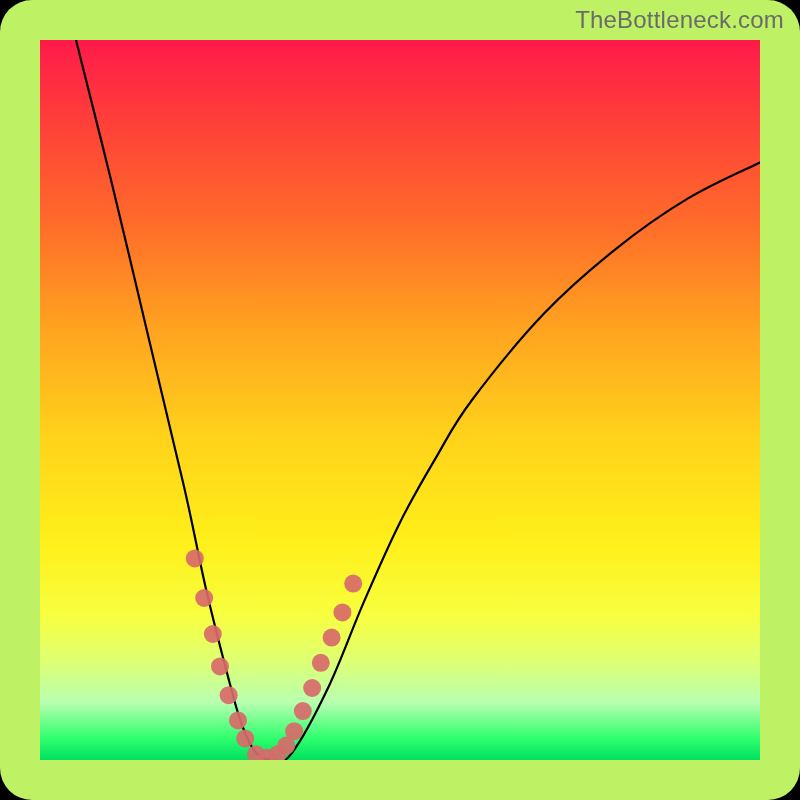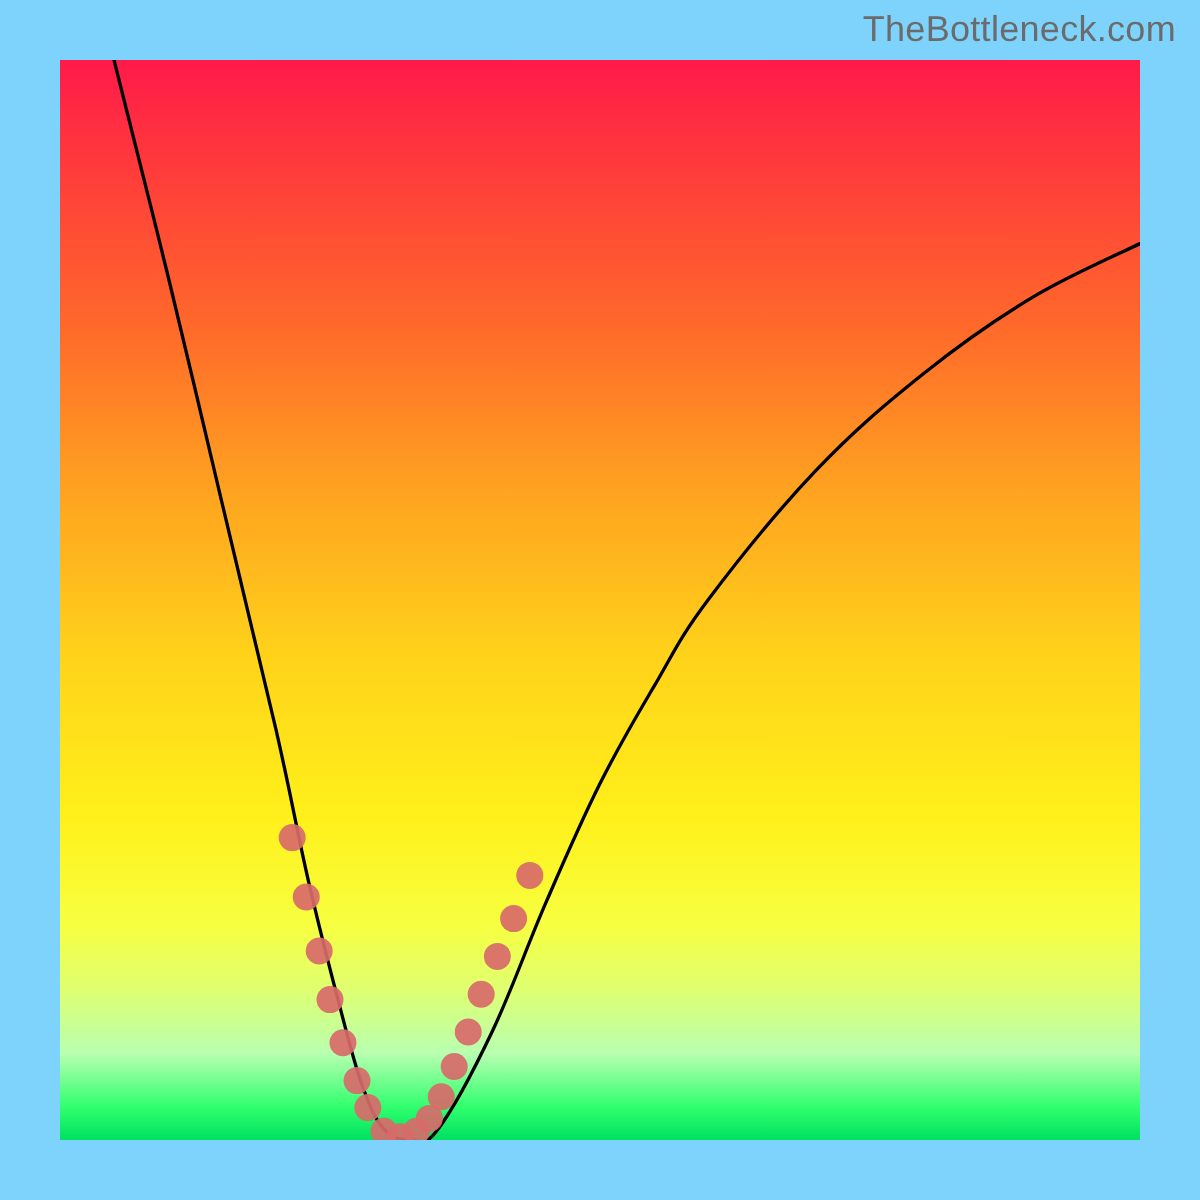--- a/index.html
+++ b/index.html
@@ -8,21 +8,22 @@
     width: 800px;
     height: 800px;
     overflow: hidden;
     background: #000;
     font-family: Arial, Helvetica, sans-serif;
   }
   .frame {
     position: relative;
     width: 800px;
     height: 800px;
-    background: #7dd3fc;
+    background: #bef264;
+    border-radius: 32px;
   }
   .plot {
     position: absolute;
     left: 40px;
     top: 40px;
     width: 720px;
     height: 720px;
     background: linear-gradient(to bottom,
       #ff1a4a 0%,
       #ff3b3b 10%,

